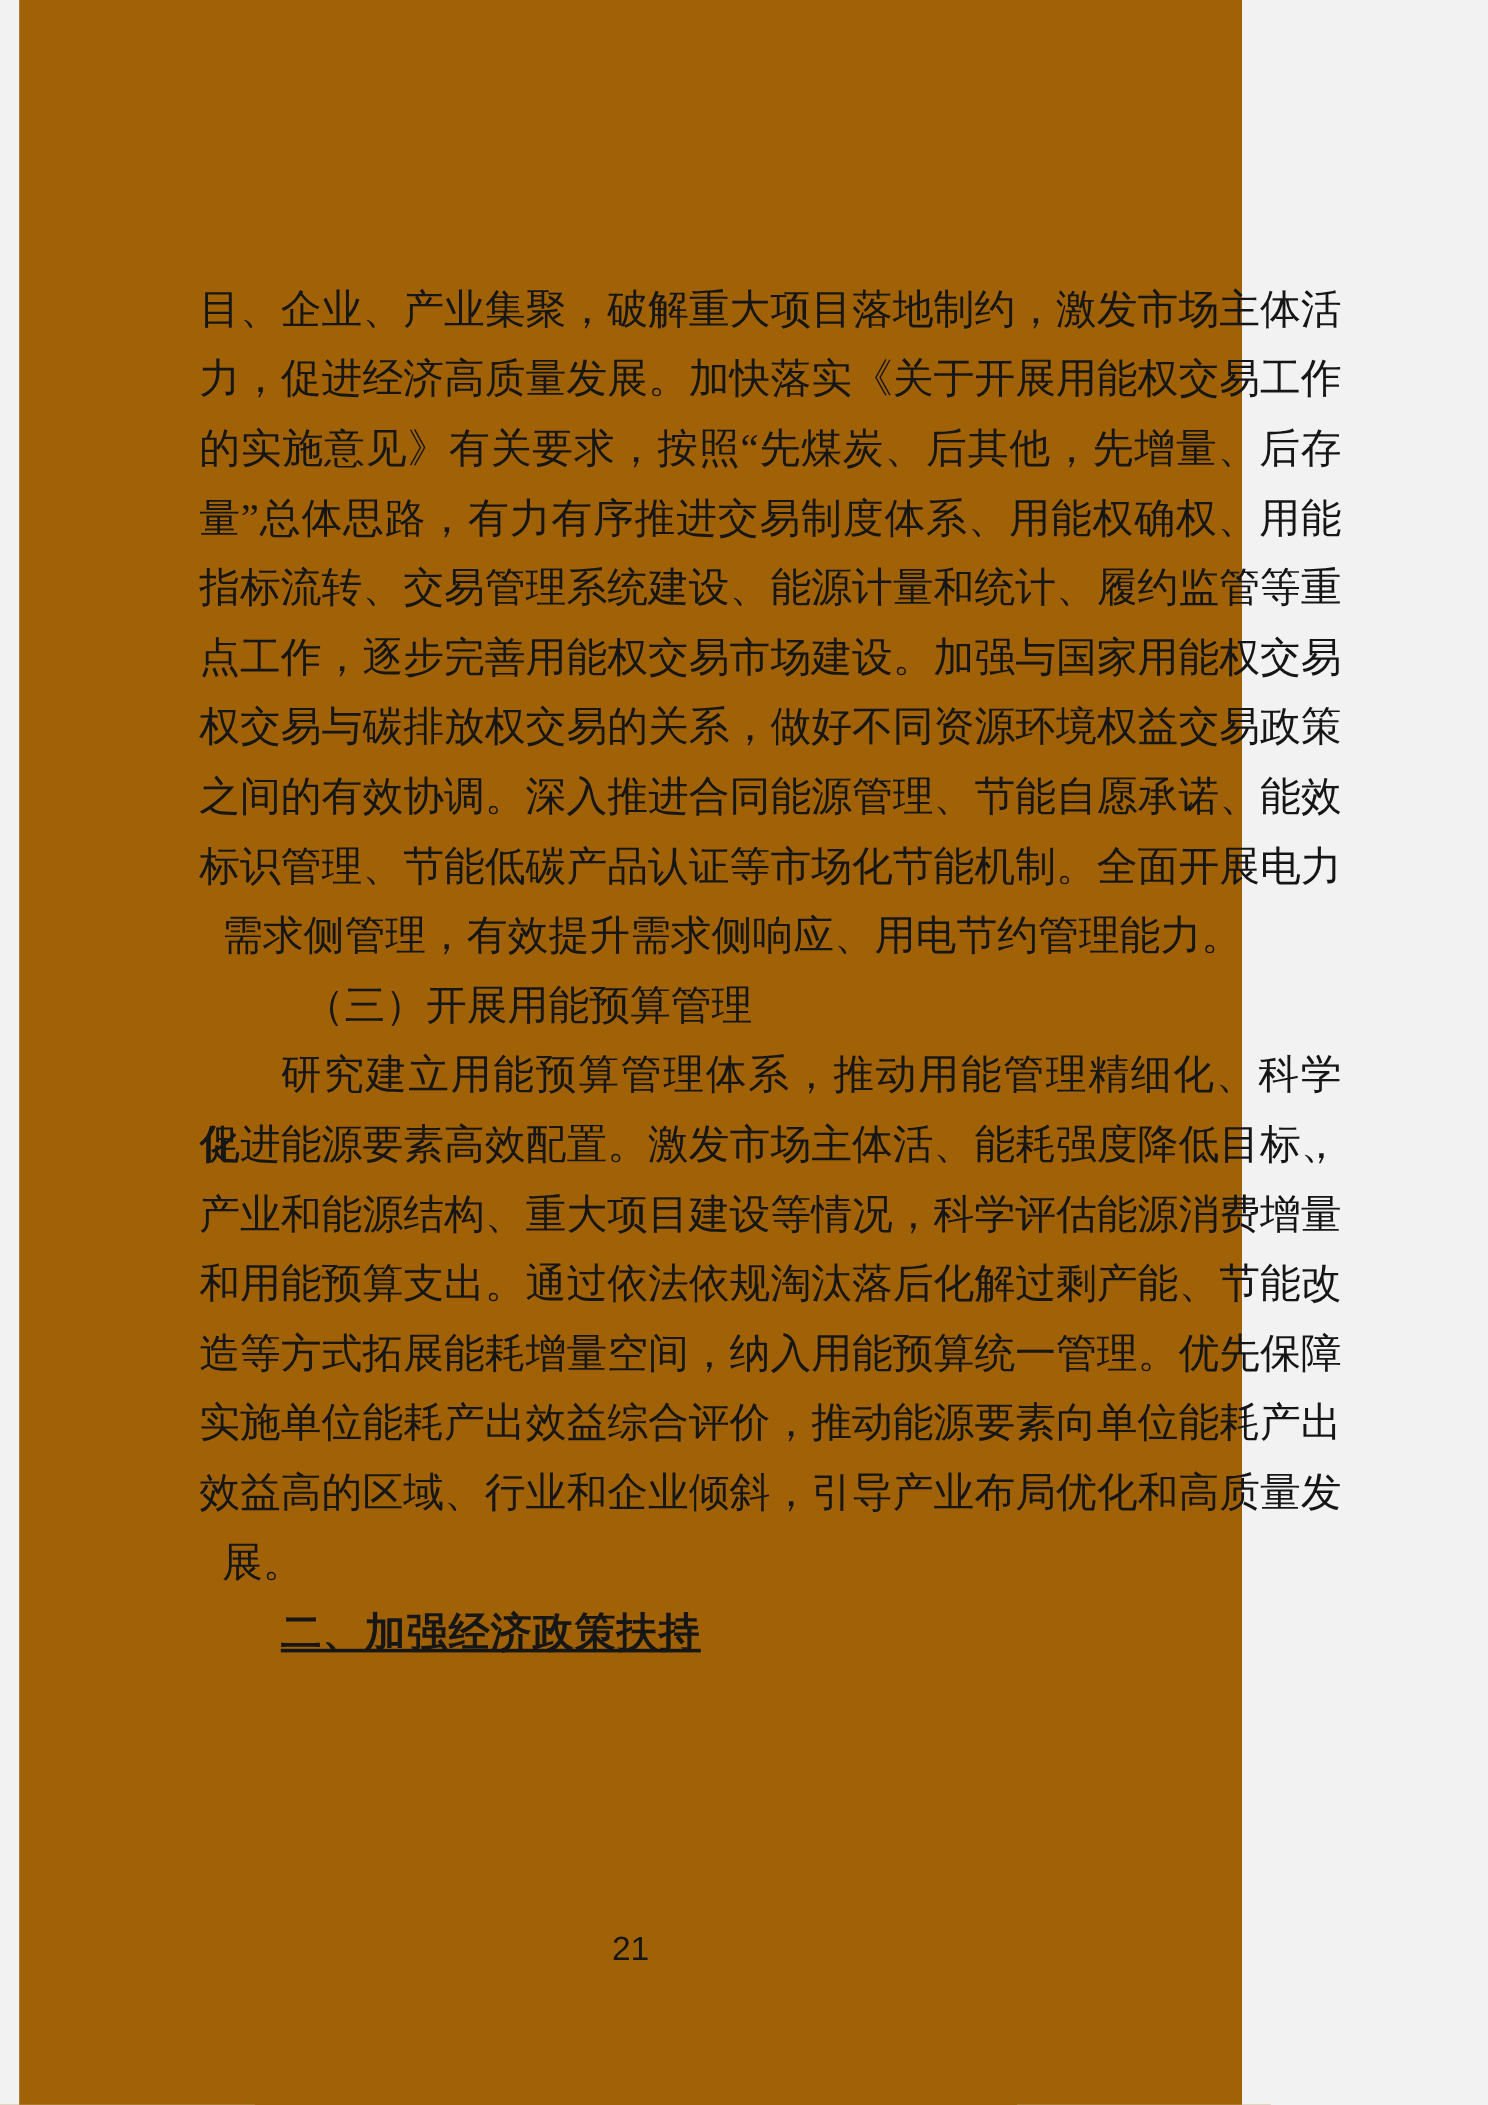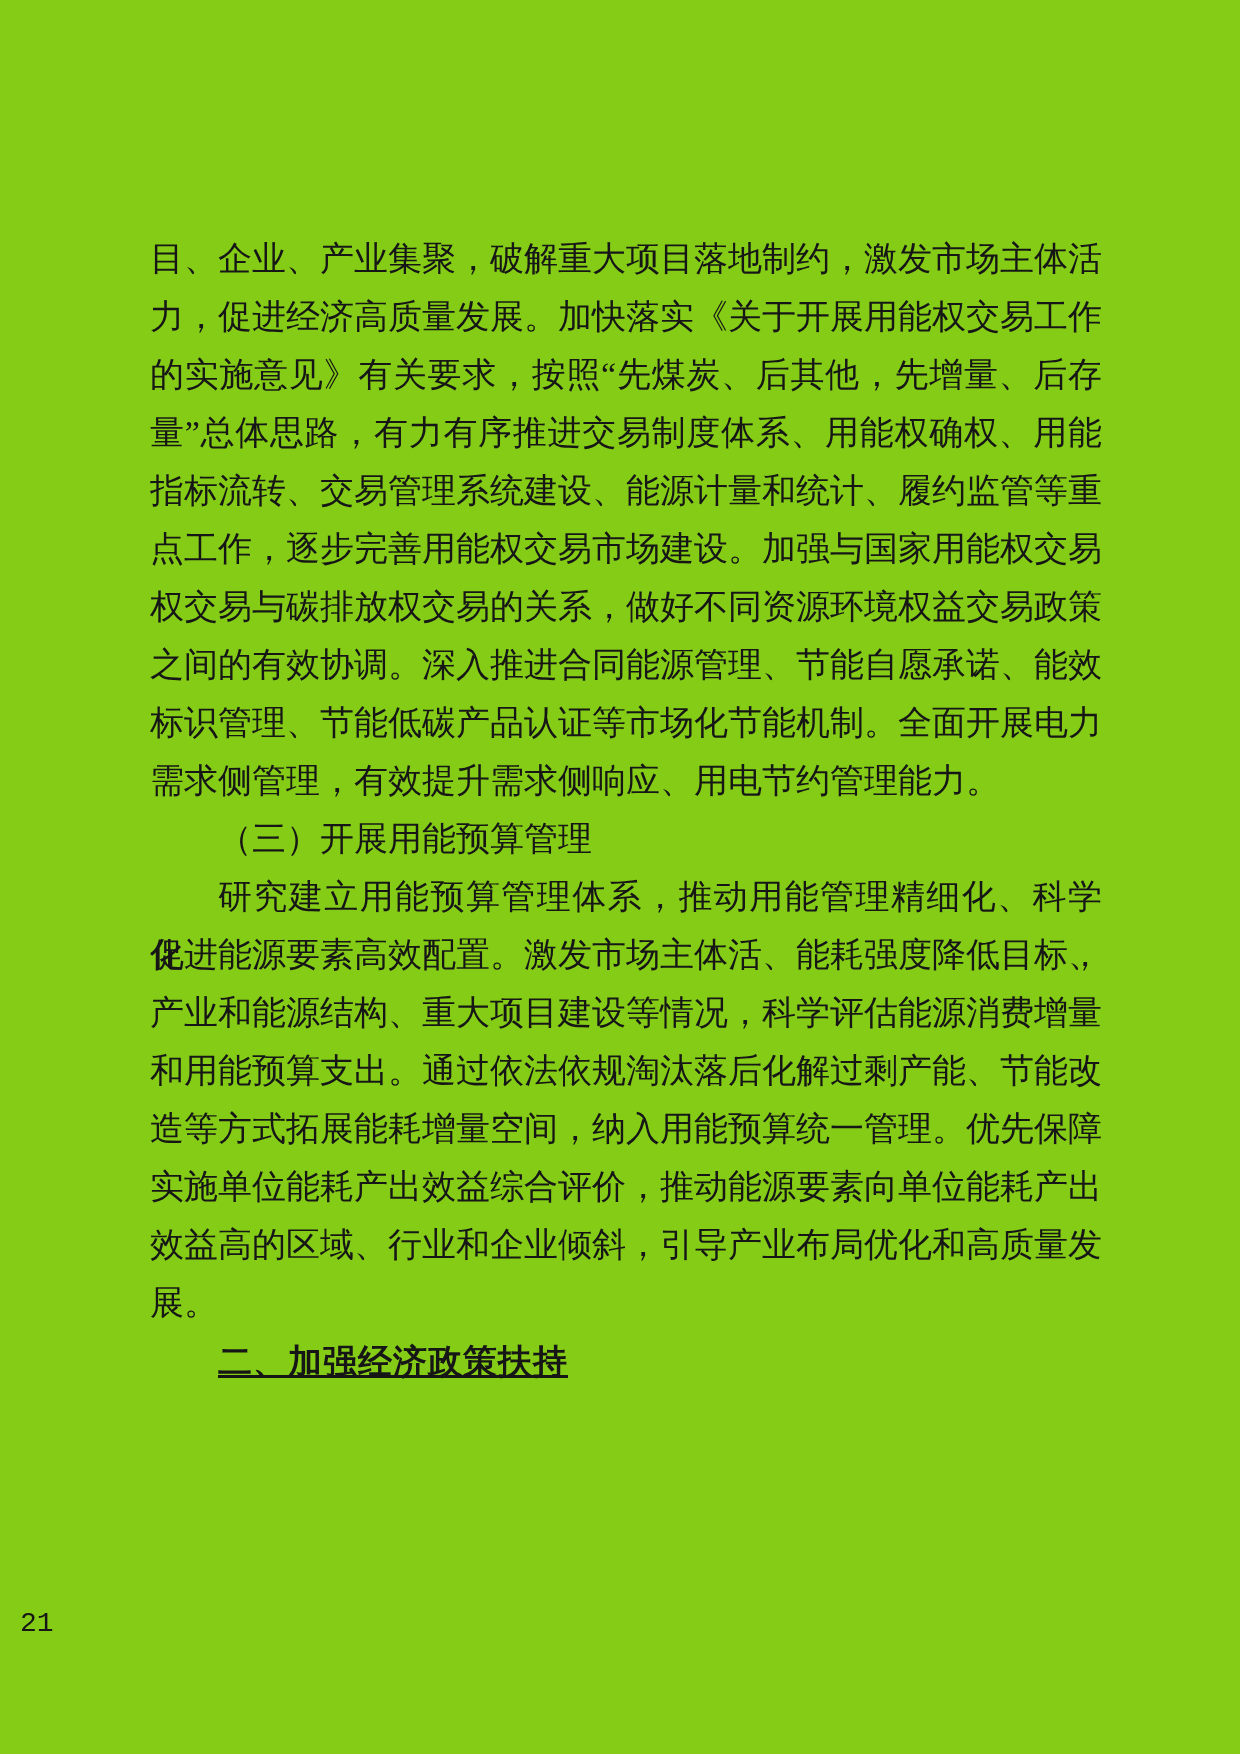--- a/index.html
+++ b/index.html
@@ -5,24 +5,24 @@
   html, body { margin: 0; padding: 0; }
   body {
     width: 1240px;
     height: 1754px;
     background: #f2f2f2;
     font-family: "Liberation Serif", "DejaVu Serif", serif;
     overflow: hidden;
   }
   .page {
     position: absolute;
-    left: 0; top: 0;
-    width: 1240px;
+    left: 16px; top: 0;
+    width: 1019px;
     height: 1754px;
-    background: #84cc16;
+    background: #a16207;
   }
   .textblock {
     position: absolute;
     left: 150px;
     top: 230px;
     width: 952px;
   }
   .line {
     height: 58px;
     line-height: 58px;
@@ -38,40 +38,40 @@
   .line.indent {
     text-indent: 68px;
   }
   .line.indent-stretch {
     text-indent: 68px;
     text-align-last: justify;
   }
   .line.plain {
     text-align: right;
     text-align-last: left;
+    margin-left: 19px;
   }
   .line.heading {
     text-indent: 68px;
     font-weight: bold;
     font-family: "Liberation Sans", "DejaVu Sans", sans-serif;
     text-align: left;
     text-align-last: left;
     letter-spacing: 1px;
     text-decoration: underline;
   }
   .pagenum {
     position: absolute;
     top: 1608px;
     left: 0;
     width: 100%;
-    text-align: left;
+    text-align: center;
     font-size: 28px;
     color: #161616;
-    font-family: Liberation Mono, monospace;
-    padding-left: 20px;
+    font-family: Liberation Sans, sans-serif;
   }
 </style>
 </head>
 <body>
 
 <div class="page">
   <div class="textblock">
       <div class="line stretch">目、企业、产业集聚，破解重大项目落地制约，激发市场主体活</div>
       <div class="line stretch">力，促进经济高质量发展。加快落实《关于开展用能权交易工作</div>
       <div class="line stretch">的实施意见》有关要求，按照“先煤炭、后其他，先增量、后存</div>

